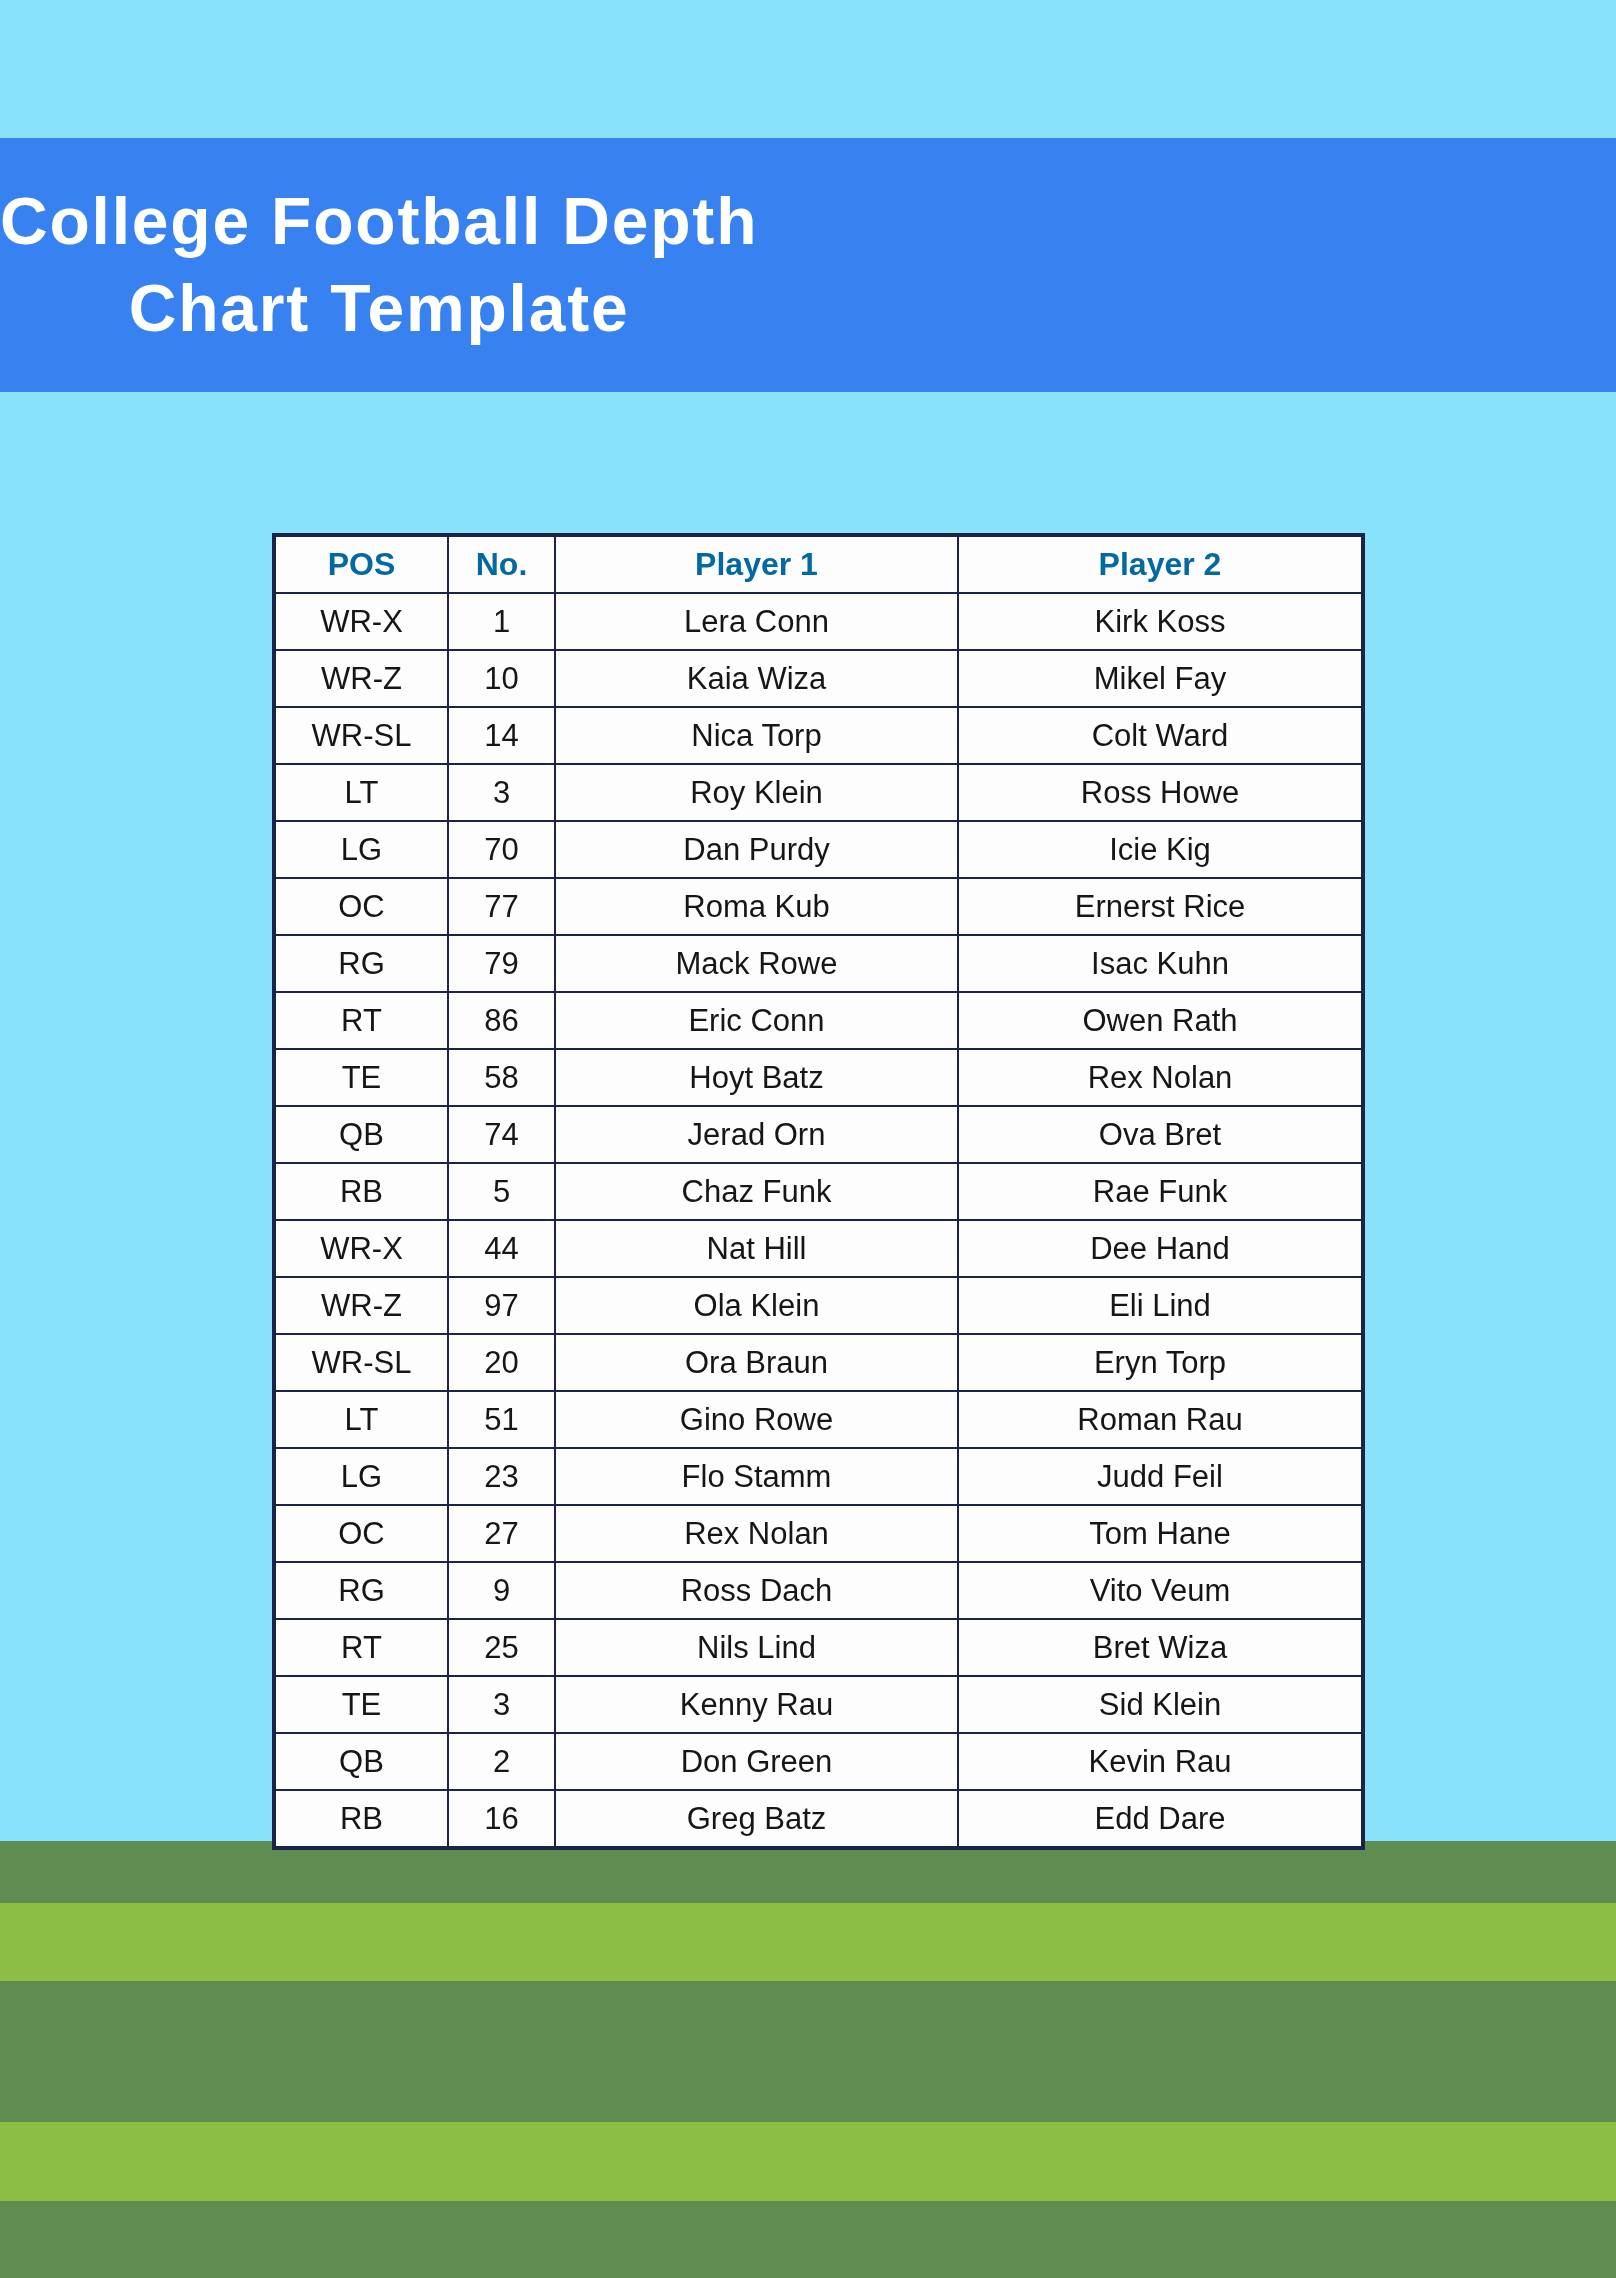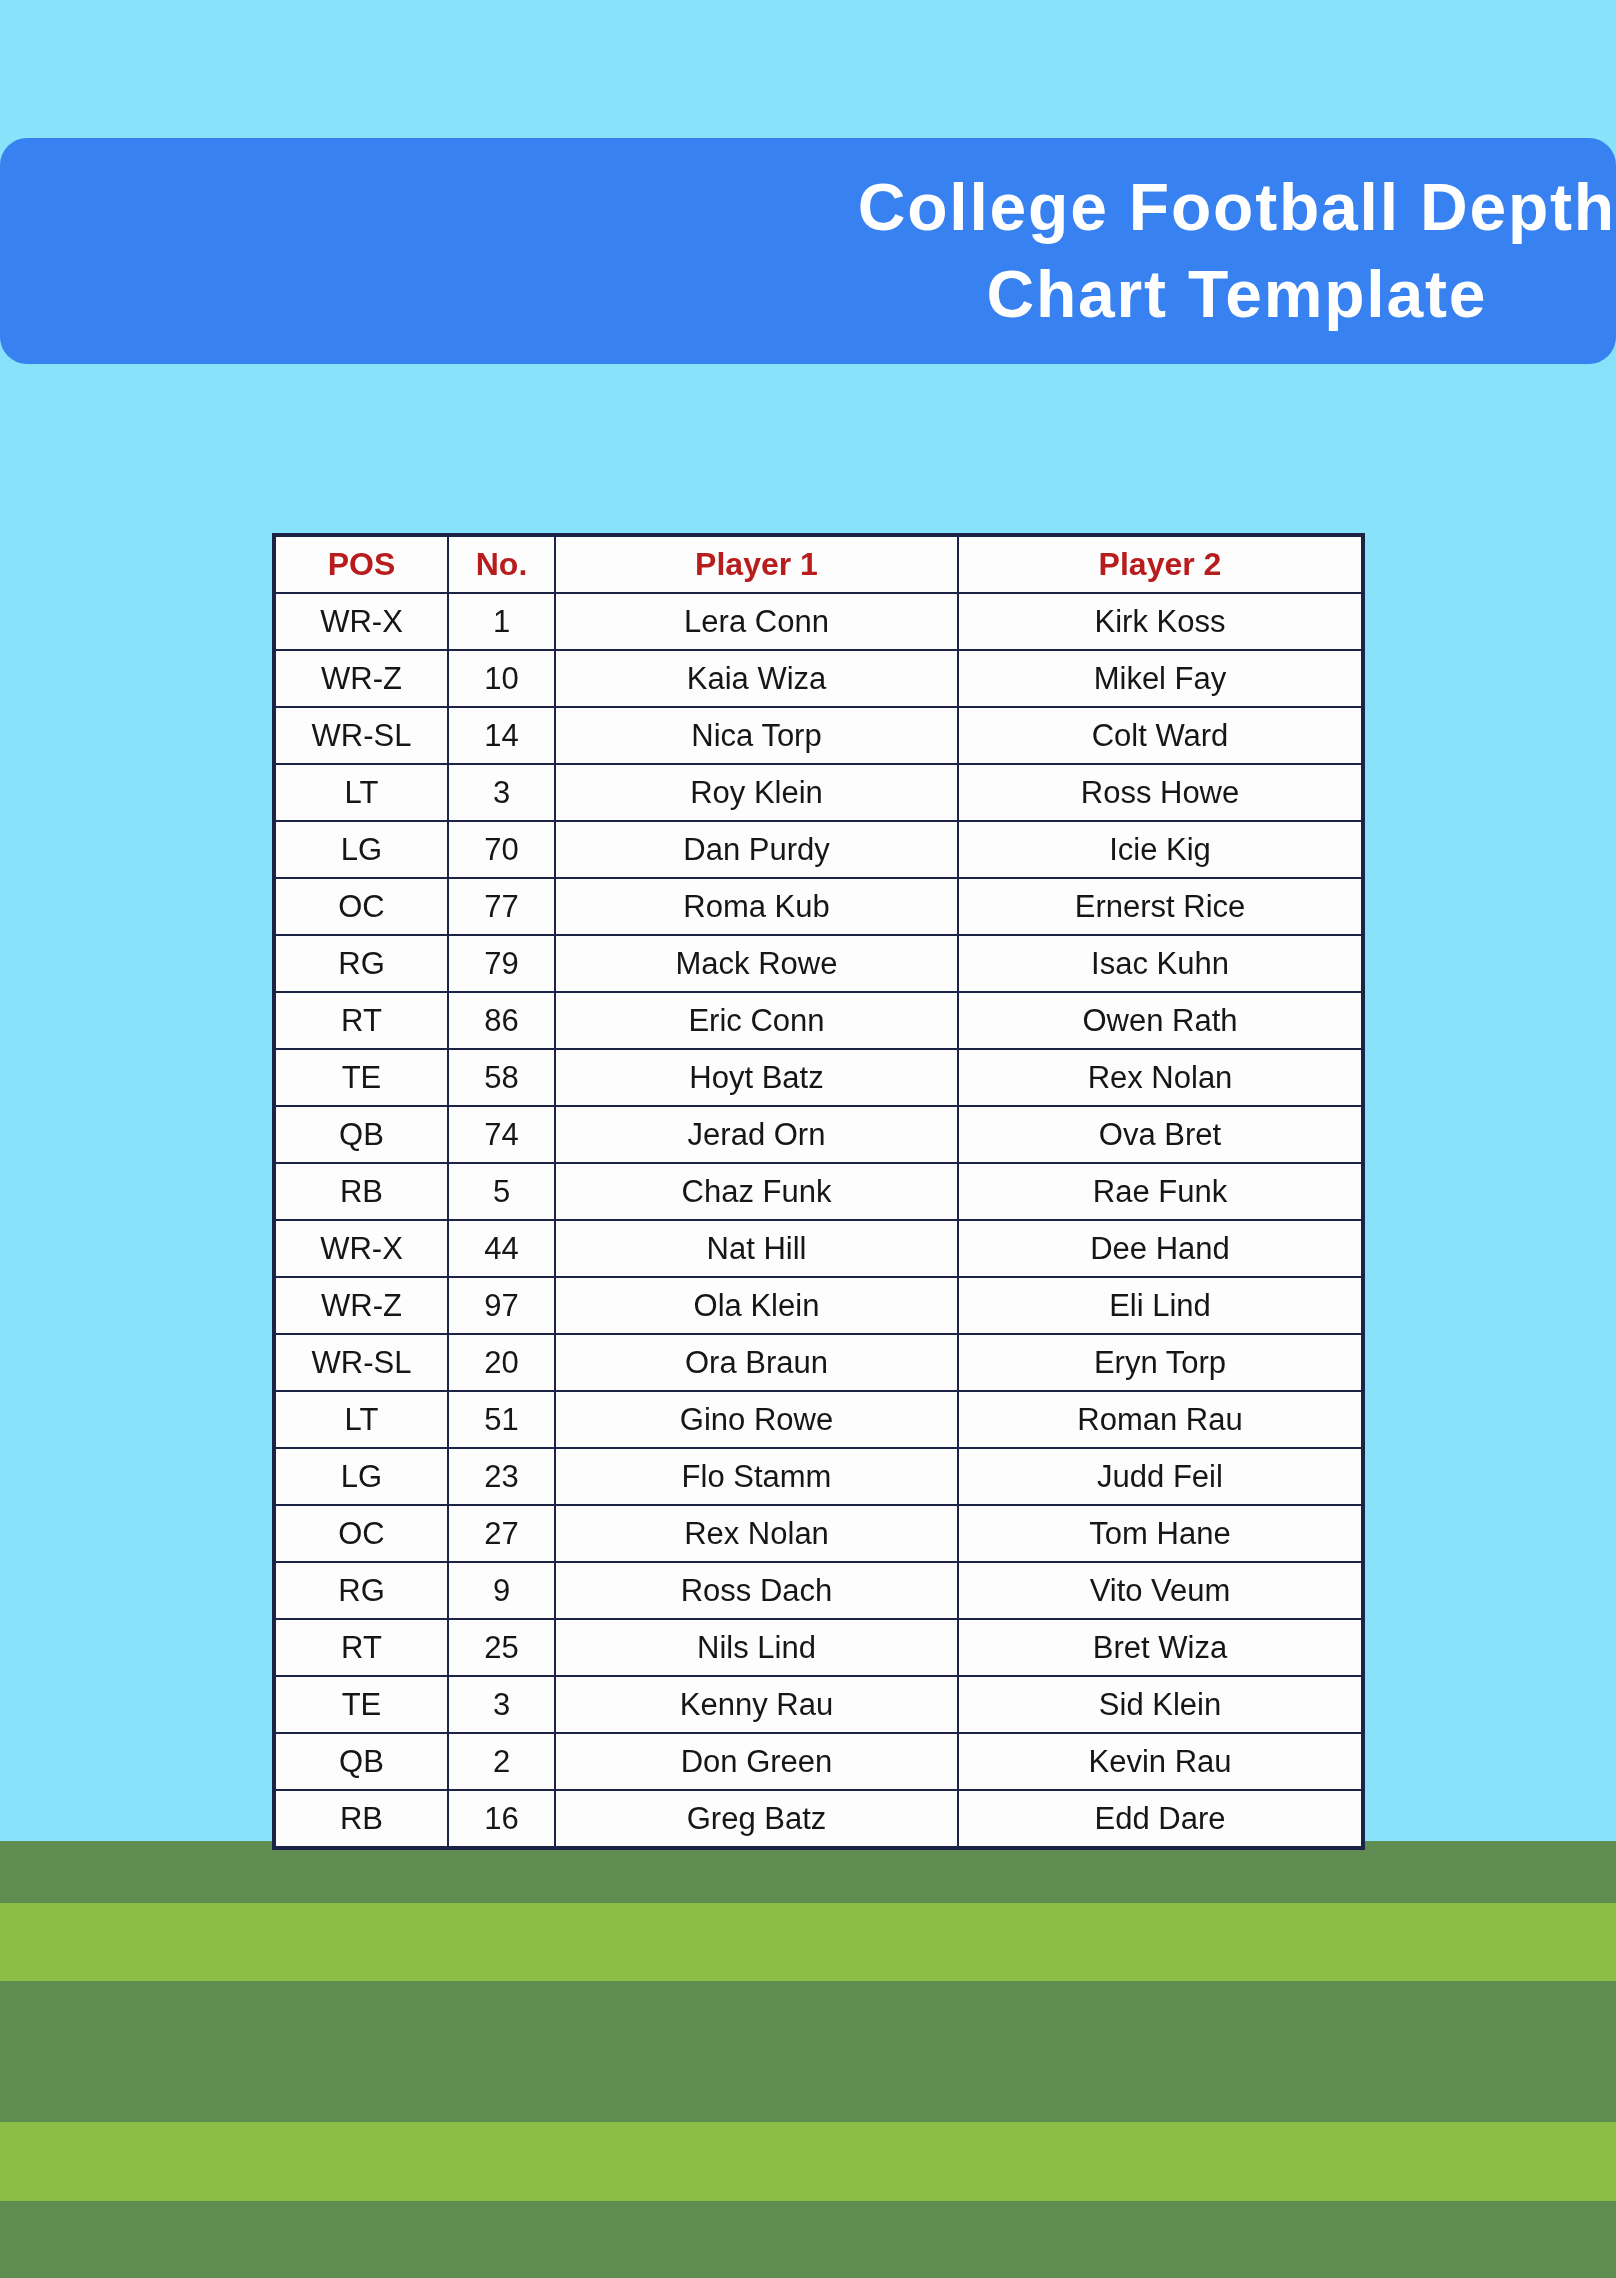--- a/index.html
+++ b/index.html
@@ -9,26 +9,25 @@
     position: relative;
     overflow: hidden;
     background: var(--sky, #87e2fa);
     font-family: "Liberation Sans", sans-serif;
   }
 
   
   .banner {
     position: absolute;
     left: 0; top: 138px;
-    width: 100%; height: 226px;
+    width: 100%; height: 254px;
     background: var(--banner, #3781f0);
     display: flex;
     align-items: center;
-    justify-content: flex-end;
-    border-radius: 27px;
+    justify-content: flex-start;
   }
   .banner h1 {
     margin: 0;
     color: #ffffff;
     font-size: 66px;
     line-height: 87px;
     font-weight: bold;
     letter-spacing: 1.8px;
     text-align: center;
   }
@@ -61,21 +60,21 @@
     vertical-align: middle;
     padding: 0;
     font-size: 31px;
     color: #161616;
     overflow: hidden;
     white-space: nowrap;
   }
   table.depth { border: 4.6px solid var(--border, #1b2346); }
   table.depth th {
     font-weight: bold;
-    color: #b91c1c;
+    color: #0369a1;
     font-size: 32px;
   }
   table.depth td.section-cell {
     background: var(--banner, #3781f0);
     color: #ffffff;
     font-weight: bold;
     font-size: 32px;
     letter-spacing: 13.8px;
     text-indent: 13.8px;
   }

